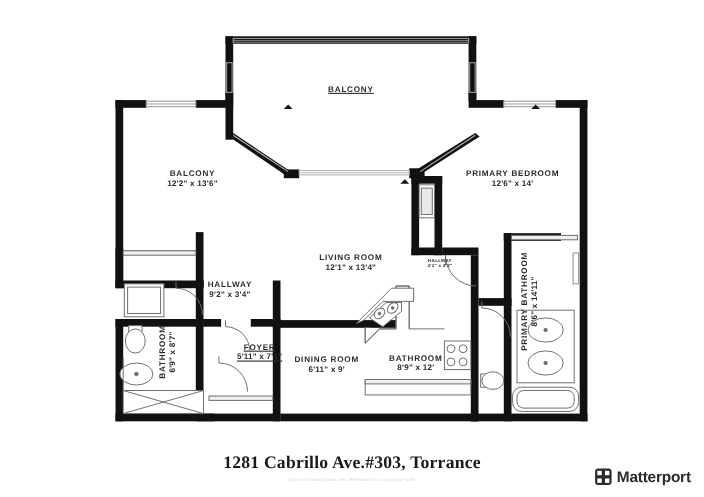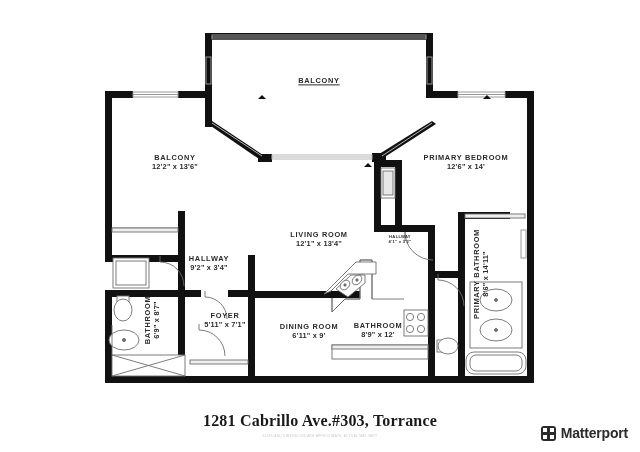--- a/index.html
+++ b/index.html
@@ -201,25 +201,25 @@
       <div class="dim">12'1" x 13'4"</div>
     </div>
     <div class="lbl" style="left: 209px; top: 263px;">
       <div class="nm">HALLWAY</div>
       <div class="dim">9'2" x 3'4"</div>
     </div>
     <div class="lbl sm" style="left: 400px; top: 239px;">
       <div class="nm">HALLWAY</div>
       <div class="dim">4'1" x 3'2"</div>
     </div>
-    <div class="lbl" style="left: 225px; top: 320px;">
+    <div class="lbl" style="left: 236px; top: 320px; text-decoration: underline;">
       <div class="nm">FOYER</div>
       <div class="dim">5'11" x 7'1"</div>
     </div>
-    <div class="lbl" style="left: 309px; top: 331px; text-align: center;">
+    <div class="lbl" style="left: 297px; top: 331px; text-align: center;">
       <div class="nm">DINING ROOM</div>
       <div class="dim">6'11" x 9'</div>
     </div>
     <div class="lbl" style="left: 378px; top: 330px;">
       <div class="nm">BATHROOM</div>
       <div class="dim">8'9" x 12'</div>
     </div>
     <div class="lbl rot" style="left: 152px; top: 320px;">
       <div class="nm">BATHROOM</div>
       <div class="dim">6'9" x 8'7"</div>

